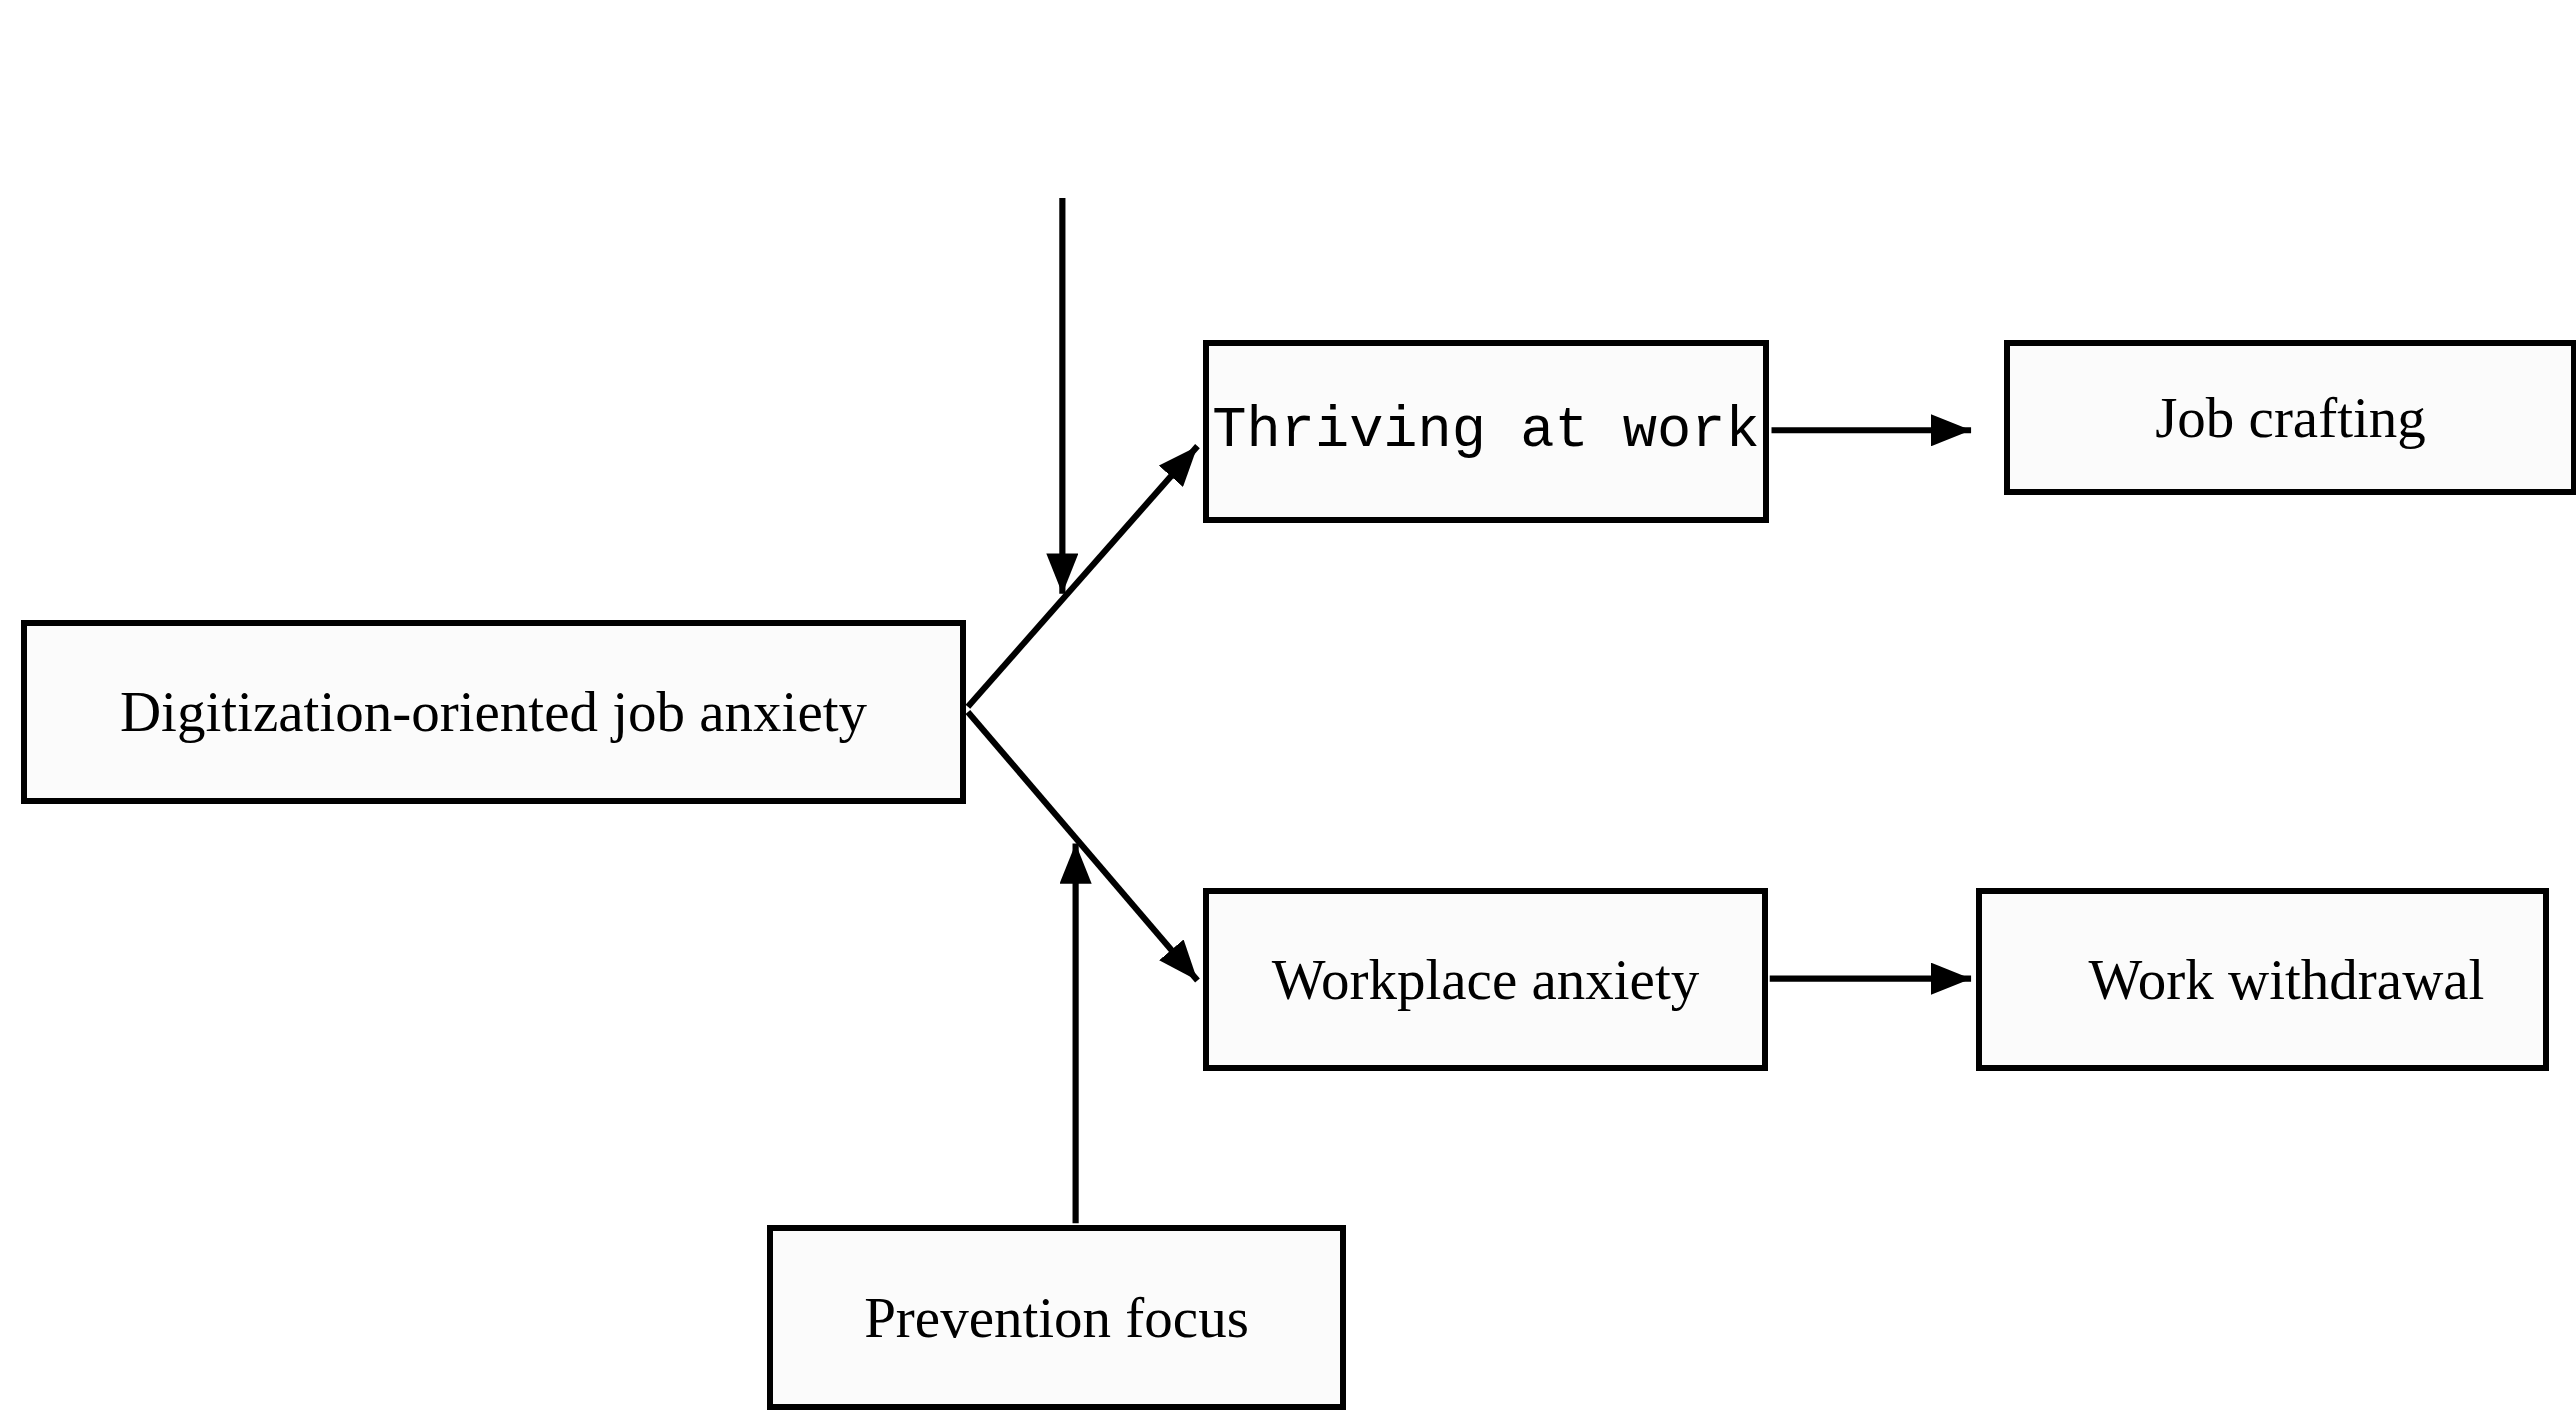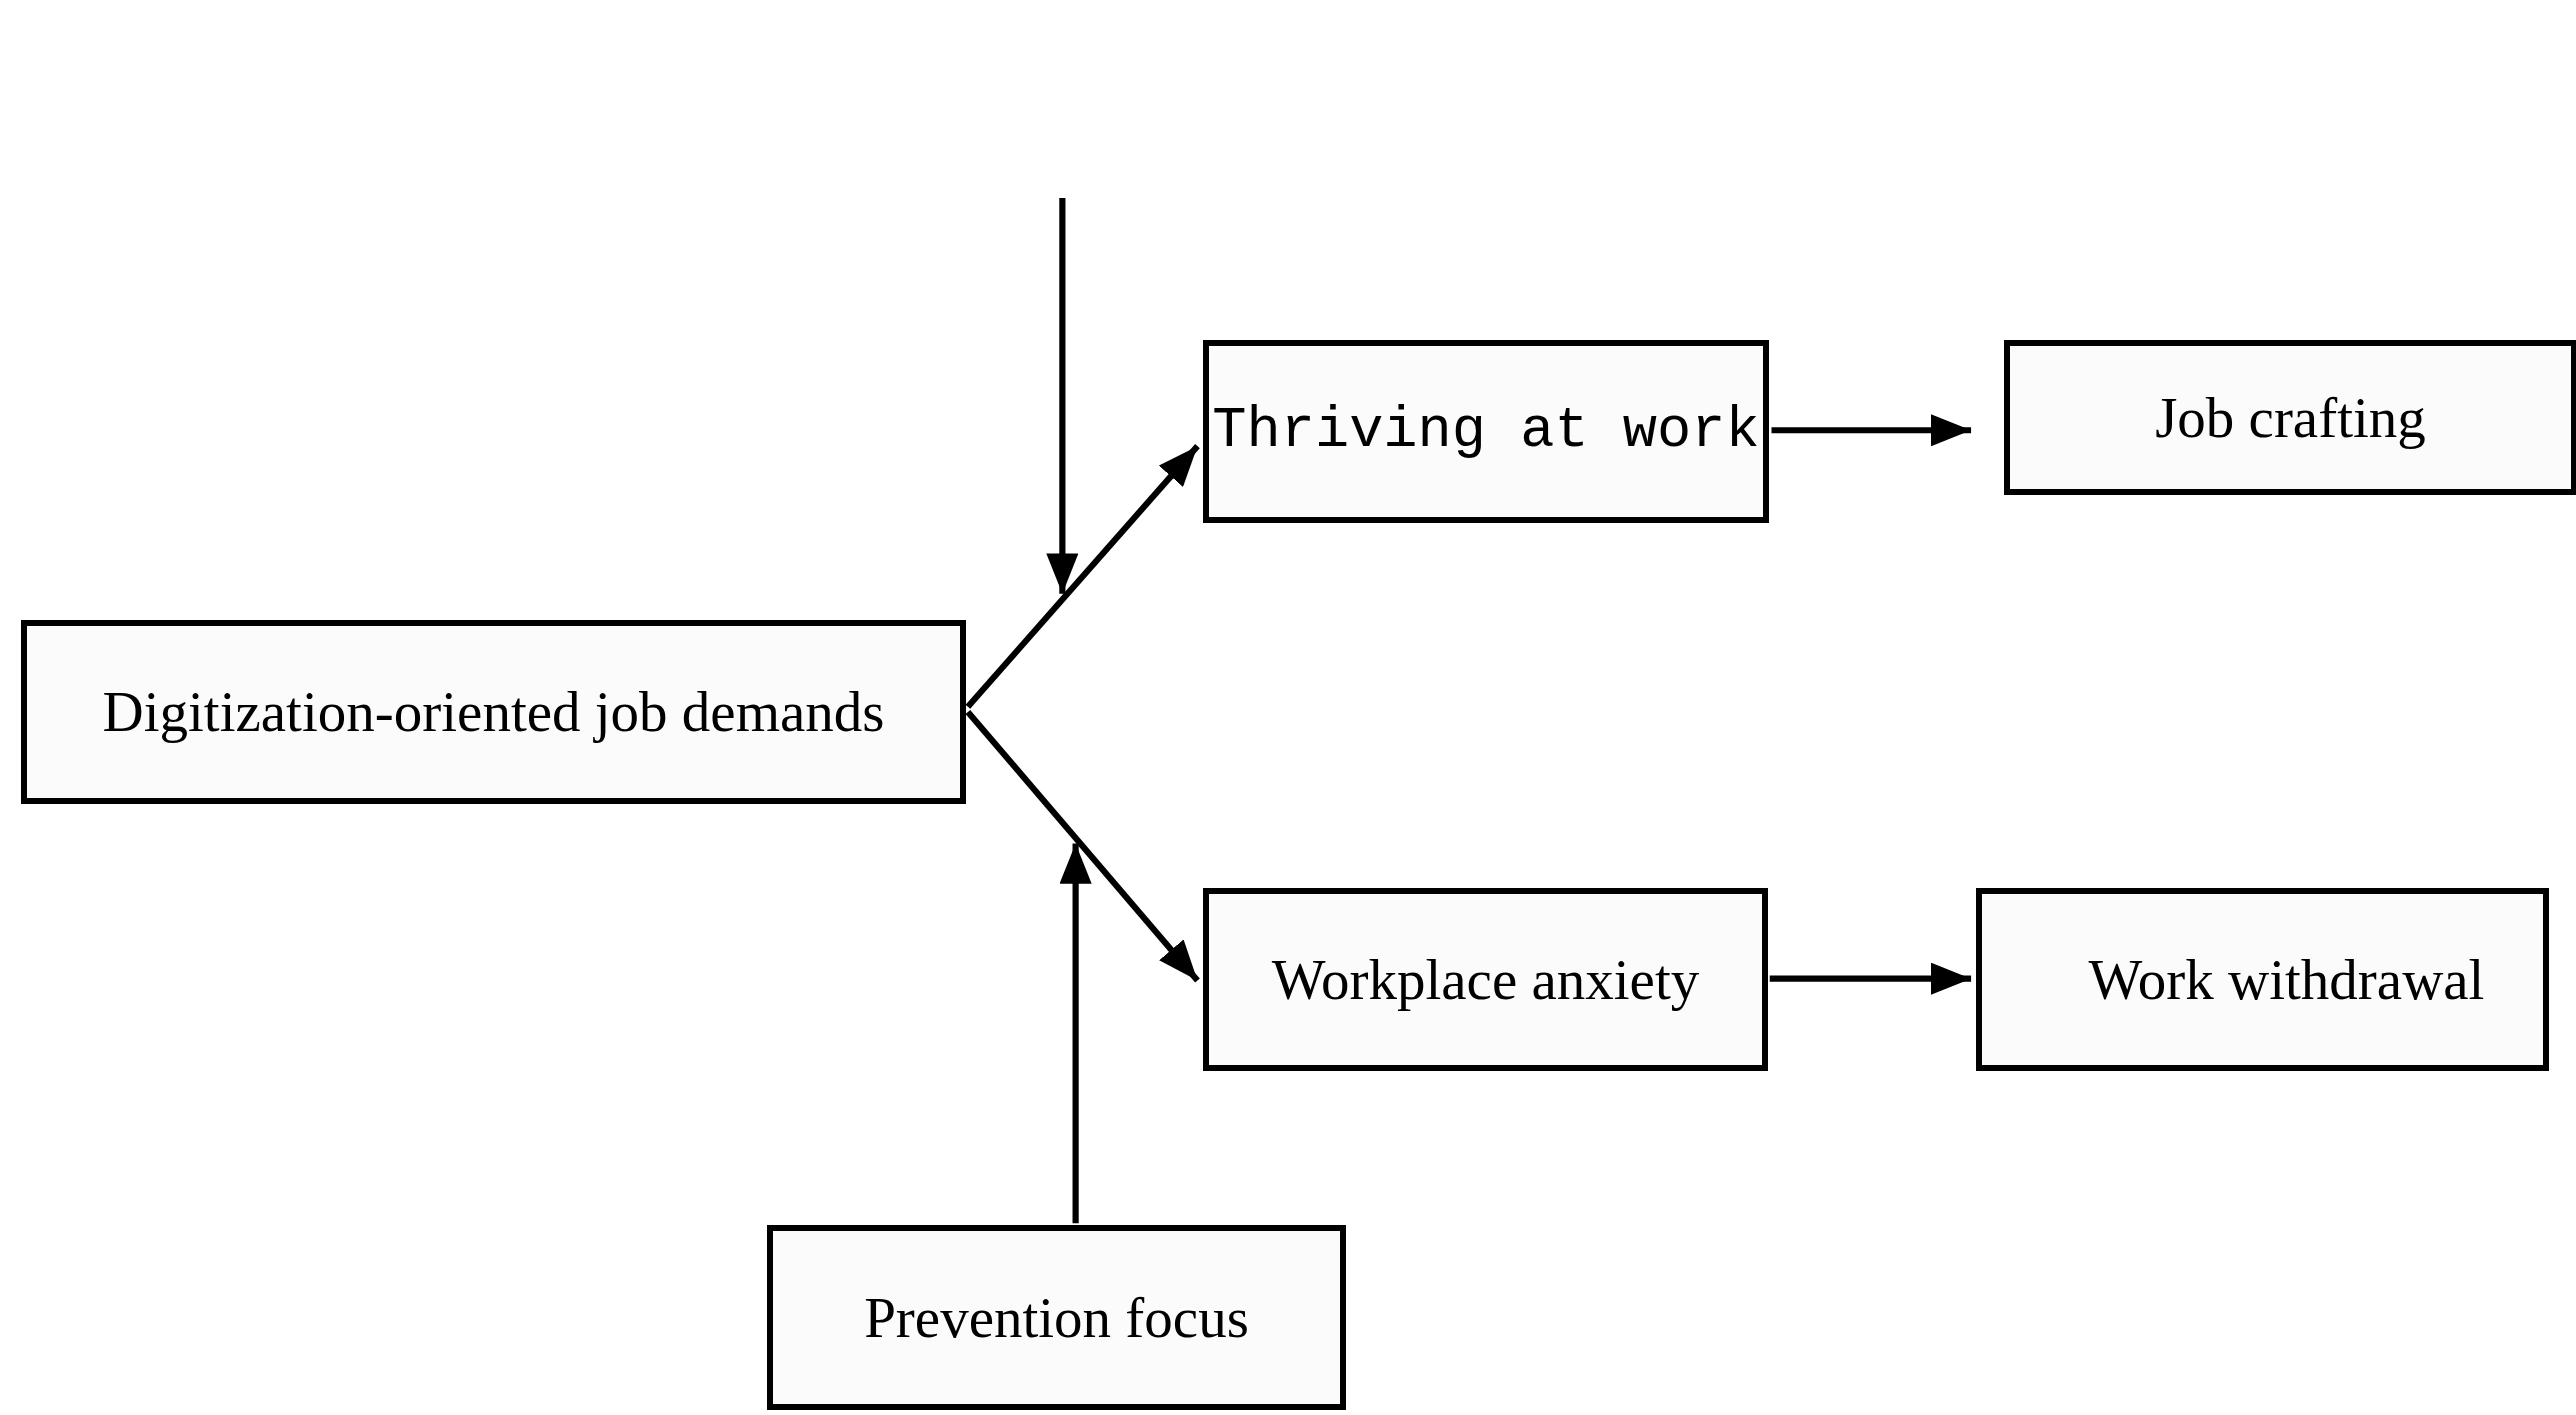--- a/index.html
+++ b/index.html
@@ -61,21 +61,21 @@
 
     <line x1="2004" y1="1108" x2="2232" y2="1108" marker-end="url(#arrowhead)"></line>
 
     <line x1="1203" y1="224" x2="1203" y2="672" marker-end="url(#arrowhead)"></line>
 
     <line x1="1218" y1="1385" x2="1218" y2="955" marker-end="url(#arrowhead)"></line>
   </svg>
 
 
   <div class="node" style="left:21px; top:620px; width:945px; height:184px;">
-    <span>Digitization-oriented job demands</span>
+    <span>Digitization-oriented job anxiety</span>
   </div>
 
   <div class="node" style="left:1203px; top:340px; width:566px; height:183px;font-family:Liberation Mono, monospace;">
     <span>Thriving at work</span>
   </div>
 
   <div class="node" style="left:1976px; top:340px; width:573px; height:155px;margin-left:28px;">
     <span>Job crafting</span>
   </div>
 

